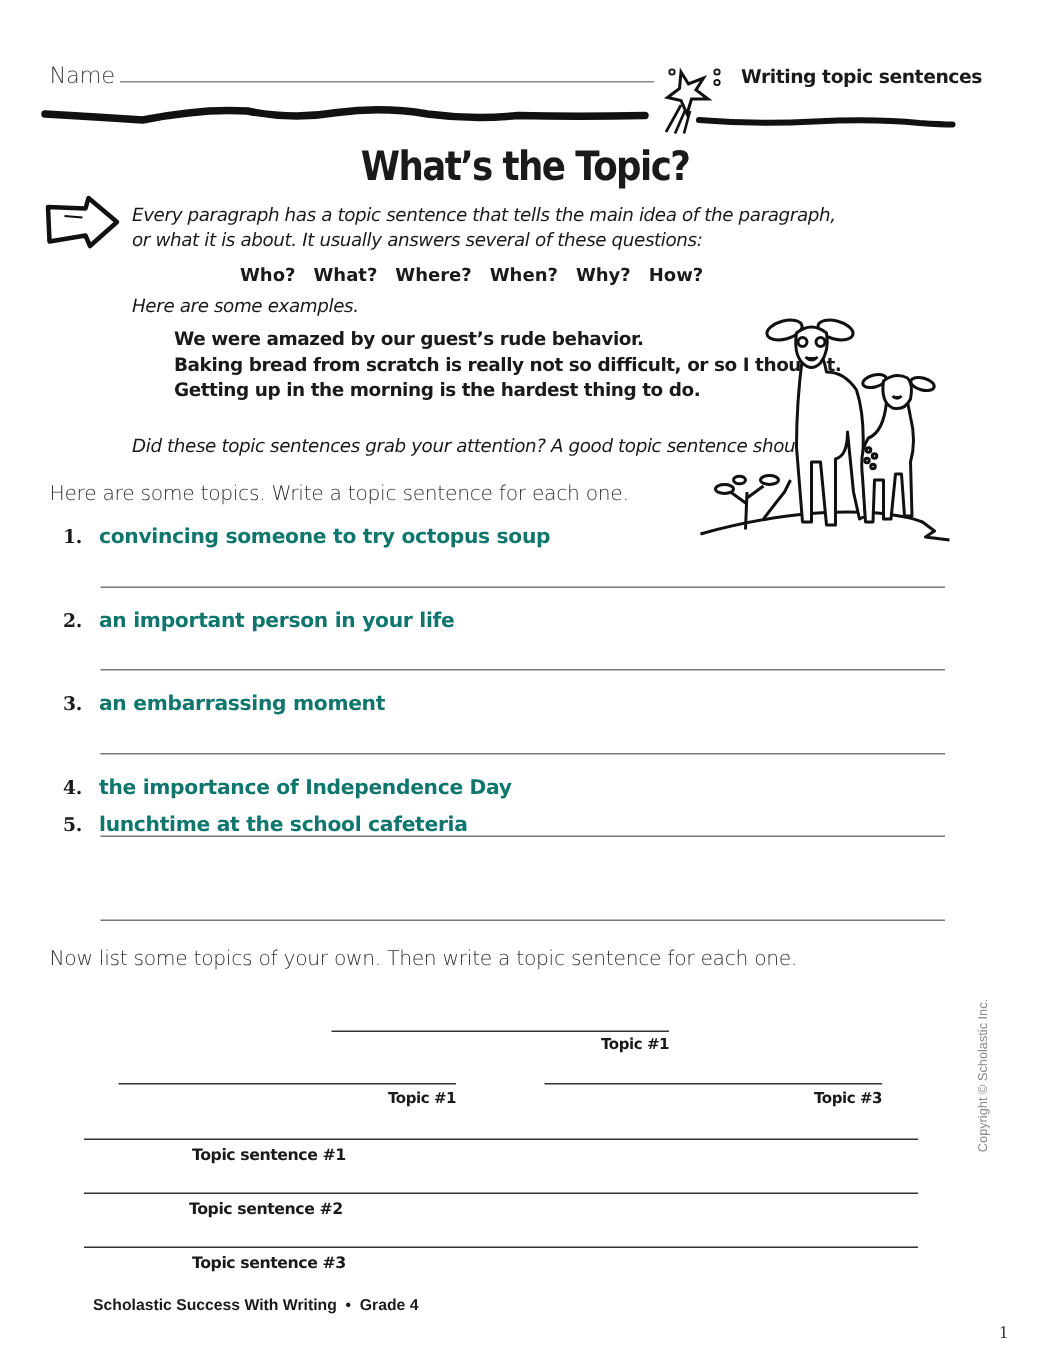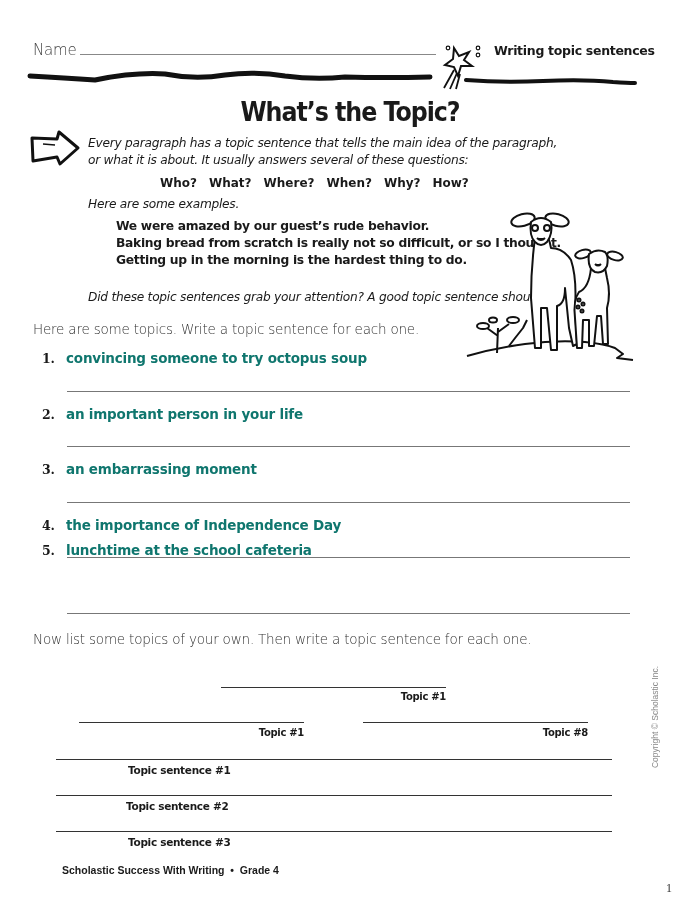--- a/index.html
+++ b/index.html
@@ -124,21 +124,21 @@
 
 <div class="abs instr" style="left:33px;top:631px">Now list some topics of your own. Then write a topic sentence for each one.</div>
 
 <div class="abs blank" style="left:221px;top:687px;width:225px"></div>
 <div class="abs small-label" style="left:221px;top:691px;width:225px">Topic #1</div>
 
 <div class="abs blank" style="left:79px;top:722px;width:225px"></div>
 <div class="abs small-label" style="left:79px;top:727px;width:225px">Topic #1</div>
 
 <div class="abs blank" style="left:363px;top:722px;width:225px"></div>
-<div class="abs small-label" style="left:363px;top:727px;width:225px">Topic #8</div>
+<div class="abs small-label" style="left:363px;top:727px;width:225px">Topic #3</div>
 
 <div class="abs blank" style="left:56px;top:759px;width:556px"></div>
 <div class="abs sent-label" style="top:764px">Topic sentence #1</div>
 
 <div class="abs blank" style="left:56px;top:795px;width:556px"></div>
 <div class="abs sent-label" style="top:800px;left:126px">Topic sentence #2</div>
 
 <div class="abs blank" style="left:56px;top:831px;width:556px"></div>
 <div class="abs sent-label" style="top:836px">Topic sentence #3</div>
 

